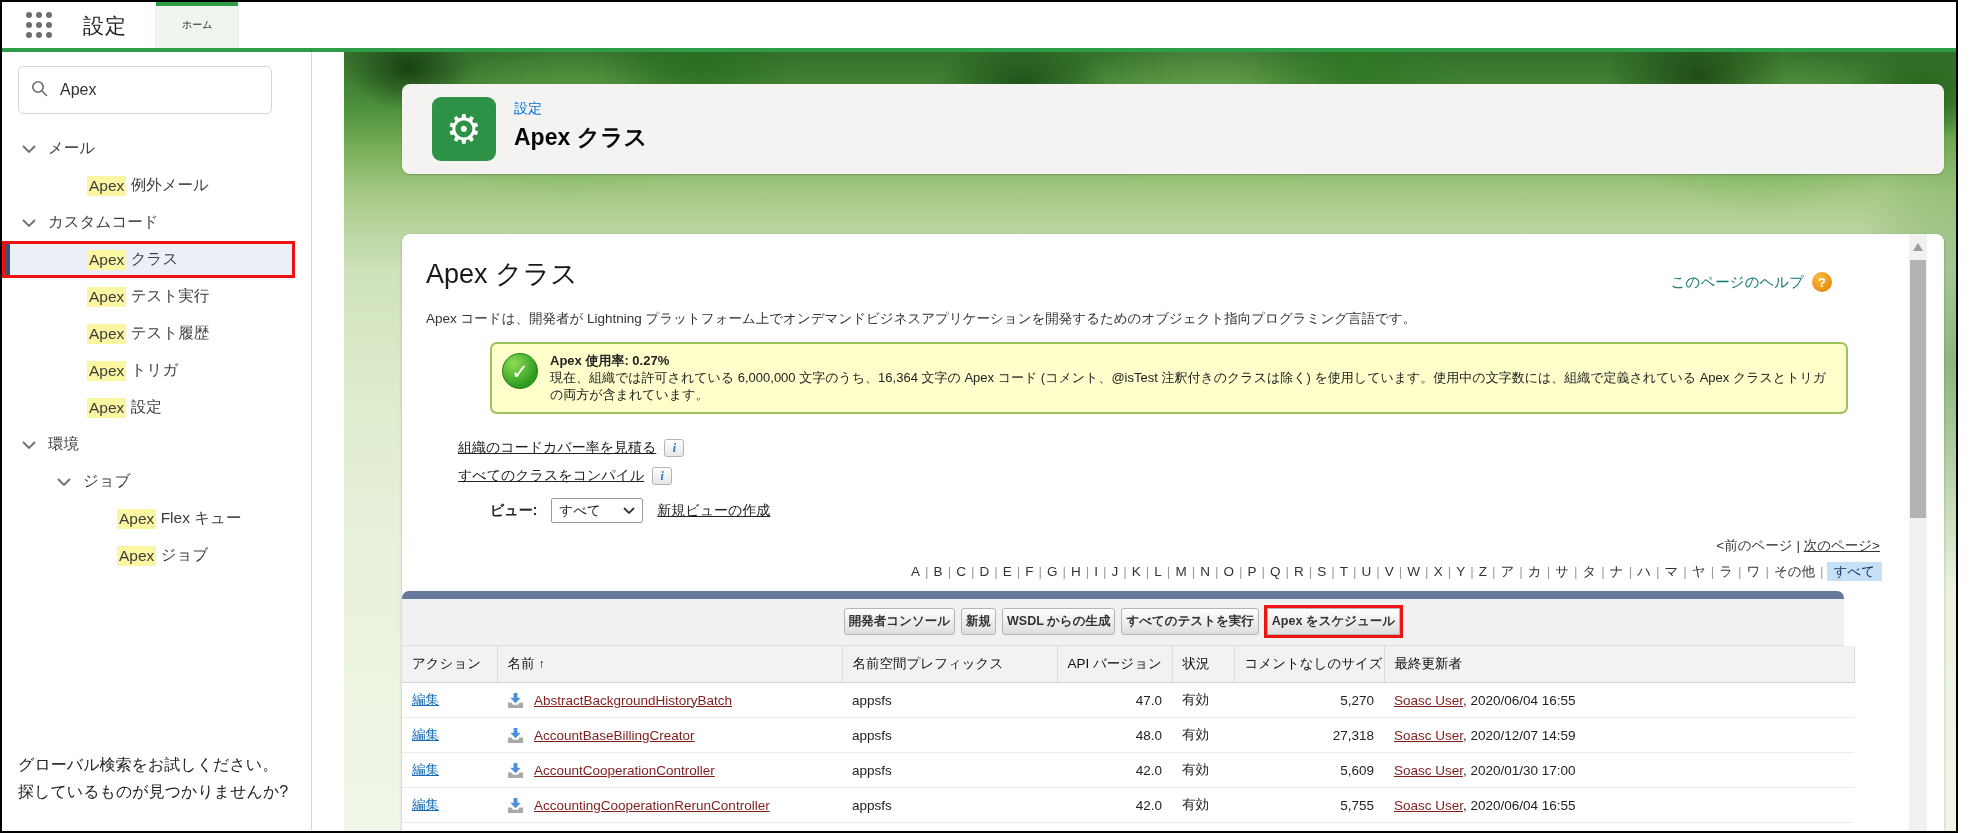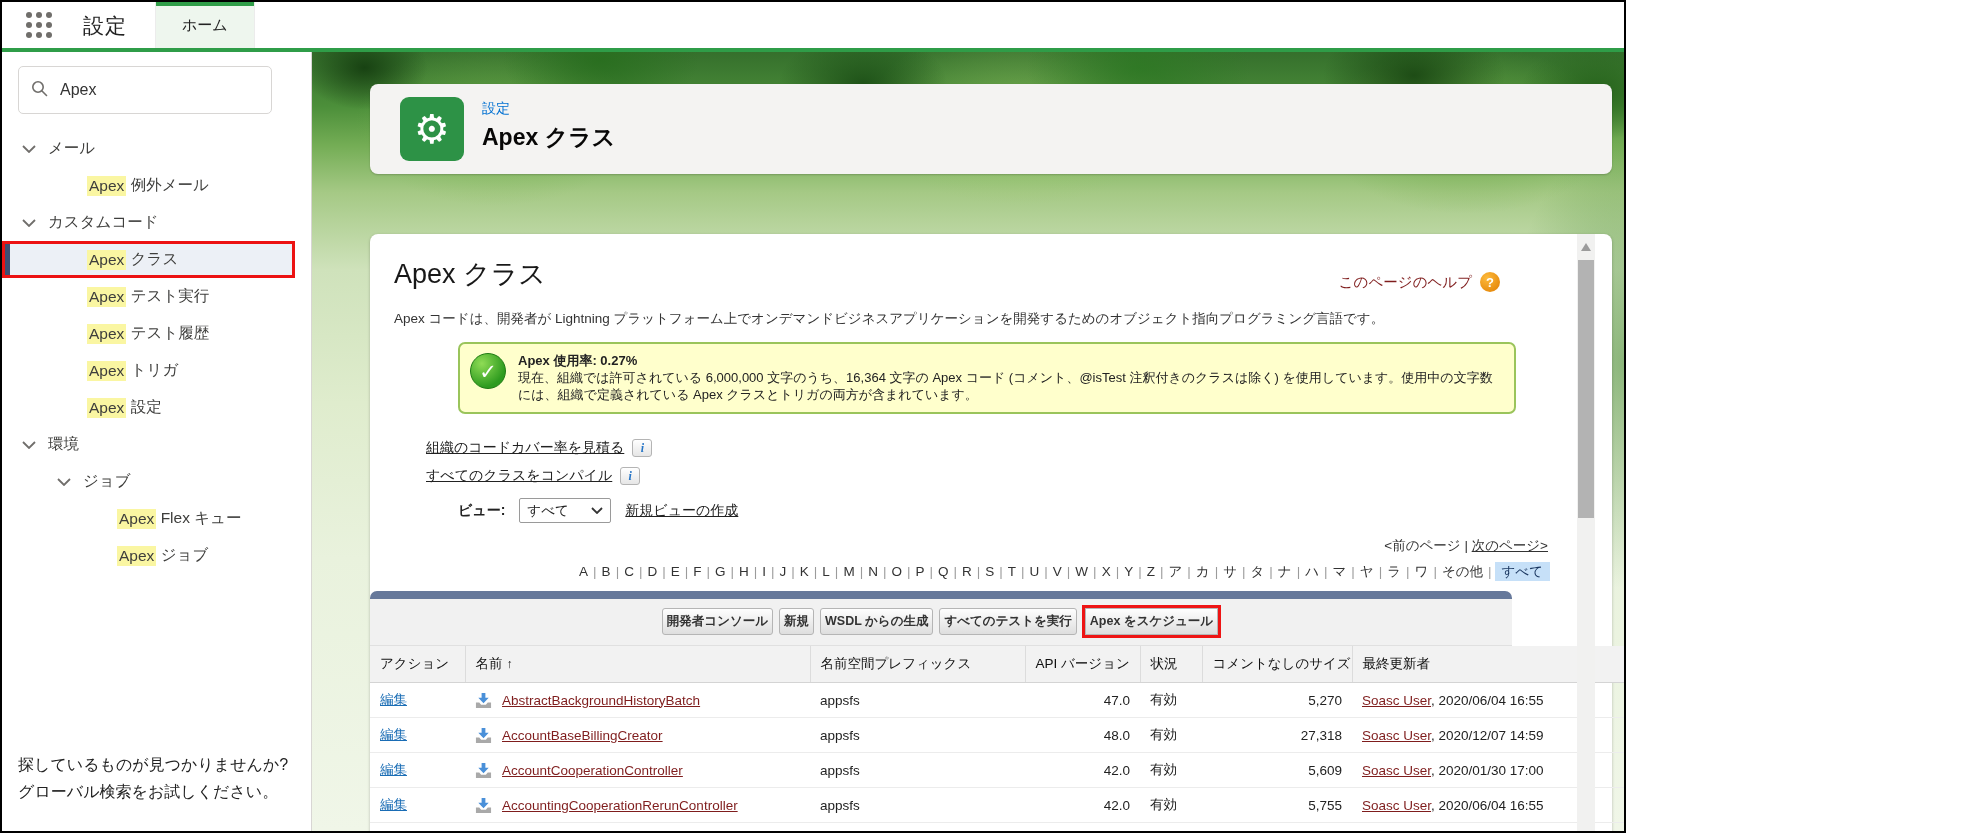--- a/index.html
+++ b/index.html
@@ -1,38 +1,38 @@
 <!DOCTYPE html>
 <html lang="ja"><head>
 <meta charset="utf-8">
 <style>
   * { box-sizing: border-box; margin: 0; padding: 0; }
   html,body { width:1982px; height:833px; }
   body {
     font-family: "Liberation Sans","DejaVu Sans",sans-serif;
     color:#222; background:#fff;
   }
-  .page { width:1626px; height:833px; border:2px solid #000; overflow:hidden;
+  .page { width:1958px; height:833px; border:2px solid #000; overflow:hidden;
           display:flex; flex-direction:column; background:#fff;justify-content:center; }
 
   
   .topnav { height:46px; flex:0 0 46px; display:flex; align-items:stretch; background:#fff; position:relative; }
   .greenline { height:4px; flex:0 0 4px; background:#2f9d48; }
   .waffle { width:27px; height:27px; margin:10px 0 0 24px; display:grid;
             grid-template-columns:repeat(3,7px); grid-template-rows:repeat(3,7px); gap:3px; cursor:pointer; }
   .waffle i { width:6px; height:6px; background:#706e6b; border-radius:50%; }
   .nav-app { font-size:21px; color:#222; margin:10px 0 0 30px; letter-spacing:1px; }
   .nav-tabs { display:flex; margin-left:28px; }
-  .tab { display:flex; align-items:center; gap:8px; padding:0 26px; font-size:15px; color:#222;
+  .tab { display:flex; align-items:center; gap:8px; padding:0 26px; font-size:10px; color:#222;
          border-left:1px solid #ececec; border-right:1px solid #ececec; position:relative; cursor:pointer; }
   .tab.active { background:#eef6ee; }
   .tab.active::before { content:""; position:absolute; top:0; left:0; right:0; height:4px; background:#2f9d48; }
 
   
-  .split { flex:1; display:flex; min-height:0; }
+  .split { flex:1; display:flex; min-height:0;gap:32px; }
 
   
   .sidebar { width:310px; flex:0 0 310px; background:#fff; border-right:1px solid #d8d6d4;
              position:relative; padding-top:14px; }
   .searchbox { margin-left:16px; width:254px; height:48px; border:1px solid #d8d6d4; border-radius:5px;
                display:flex; align-items:center; gap:12px; padding:0 12px; background:#fff; }
   .searchbox input { border:none; outline:none; font-size:16px; color:#333; width:180px;
                      font-family:"Liberation Sans","DejaVu Sans",sans-serif; }
   .tree { margin-top:16px; }
   .tree-row { height:37px; display:flex; align-items:center; font-size:15.5px; color:#3e3e3c; position:relative; cursor:pointer; }
@@ -75,21 +75,21 @@
   .content-card { position:absolute; left:58px; right:12px; top:182px; bottom:-10px;
                   background:#fff; border-radius:8px 8px 0 0; box-shadow:0 1px 3px rgba(0,0,0,.25); }
   .scrollbar { position:absolute; right:17px; top:0; bottom:0; width:18px; background:#f1f1f0; }
   .scrollbar .up { position:absolute; top:9px; left:4px; width:0; height:0;
                    border-left:5px solid transparent; border-right:5px solid transparent; border-bottom:8px solid #9b9b9b; }
   .scrollbar .thumb { position:absolute; top:26px; left:1px; width:16px; height:258px; background:#b3b3b3; }
 
   .cc-inner { position:absolute; inset:0 48px 0 0; padding-top:22px; }
   .cc-title { font-size:27px; color:#181818; margin-left:24px; font-weight:400; }
   .help-row { position:absolute; top:38px; right:64px; display:flex; align-items:center; gap:8px; }
-  .help-link { color:#7f1d1d; font-size:14.5px; text-decoration:none; cursor:pointer; }
+  .help-link { color:#0f766e; font-size:14.5px; text-decoration:none; cursor:pointer; }
   .help-badge { width:20px; height:20px; border-radius:50%; color:#fff; font-weight:bold; font-size:13px;
                 background:radial-gradient(circle at 35% 30%, #fdba3b, #e07d00); display:flex; align-items:center; justify-content:center; cursor:pointer; }
   .cc-desc { margin:18px 0 0 24px; font-size:13.5px; color:#333; }
 
   .usage { margin:14px 48px 0 88px; background:#ffffcc; border:2px solid #9ac45b; border-radius:7px;
            padding:8px 14px 9px 58px; position:relative; font-size:13px; color:#222; line-height:17px; }
   .usage .check { position:absolute; left:10px; top:9px; width:36px; height:36px; border-radius:50%;
                   background:radial-gradient(circle at 32% 28%, #8fdc55, #2e9b1f 70%); border:1px solid #1d7a12;
                   color:#fff; font-weight:bold; font-size:21px; display:flex; align-items:center; justify-content:center; }
   .usage b { display:block; font-weight:bold; }
@@ -214,22 +214,22 @@
               <svg width="14" height="8" viewBox="0 0 14 8">
                 <path d="M1 1 L7 7 L13 1" fill="none" stroke="#706e6b" stroke-width="1.8"></path>
               </svg>
             </span>
             <span>ジョブ</span>
           </div>
           <div class="tree-row lvl2"><span class="hl">Apex</span>&nbsp;Flex キュー</div>
           <div class="tree-row lvl2"><span class="hl">Apex</span>&nbsp;ジョブ</div>
         </div>
       <div class="notfound">
+        <div>グローバル検索をお試しください。</div>
         <div>探しているものが見つかりませんか?</div>
-        <div>グローバル検索をお試しください。</div>
       </div>
     </div>
 
     <div class="main">
 
       <div class="header-card">
         <div class="gear-tile">
           <span class="gear-glyph">⚙</span>
         </div>
         <a class="hc-breadcrumb">設定</a>

